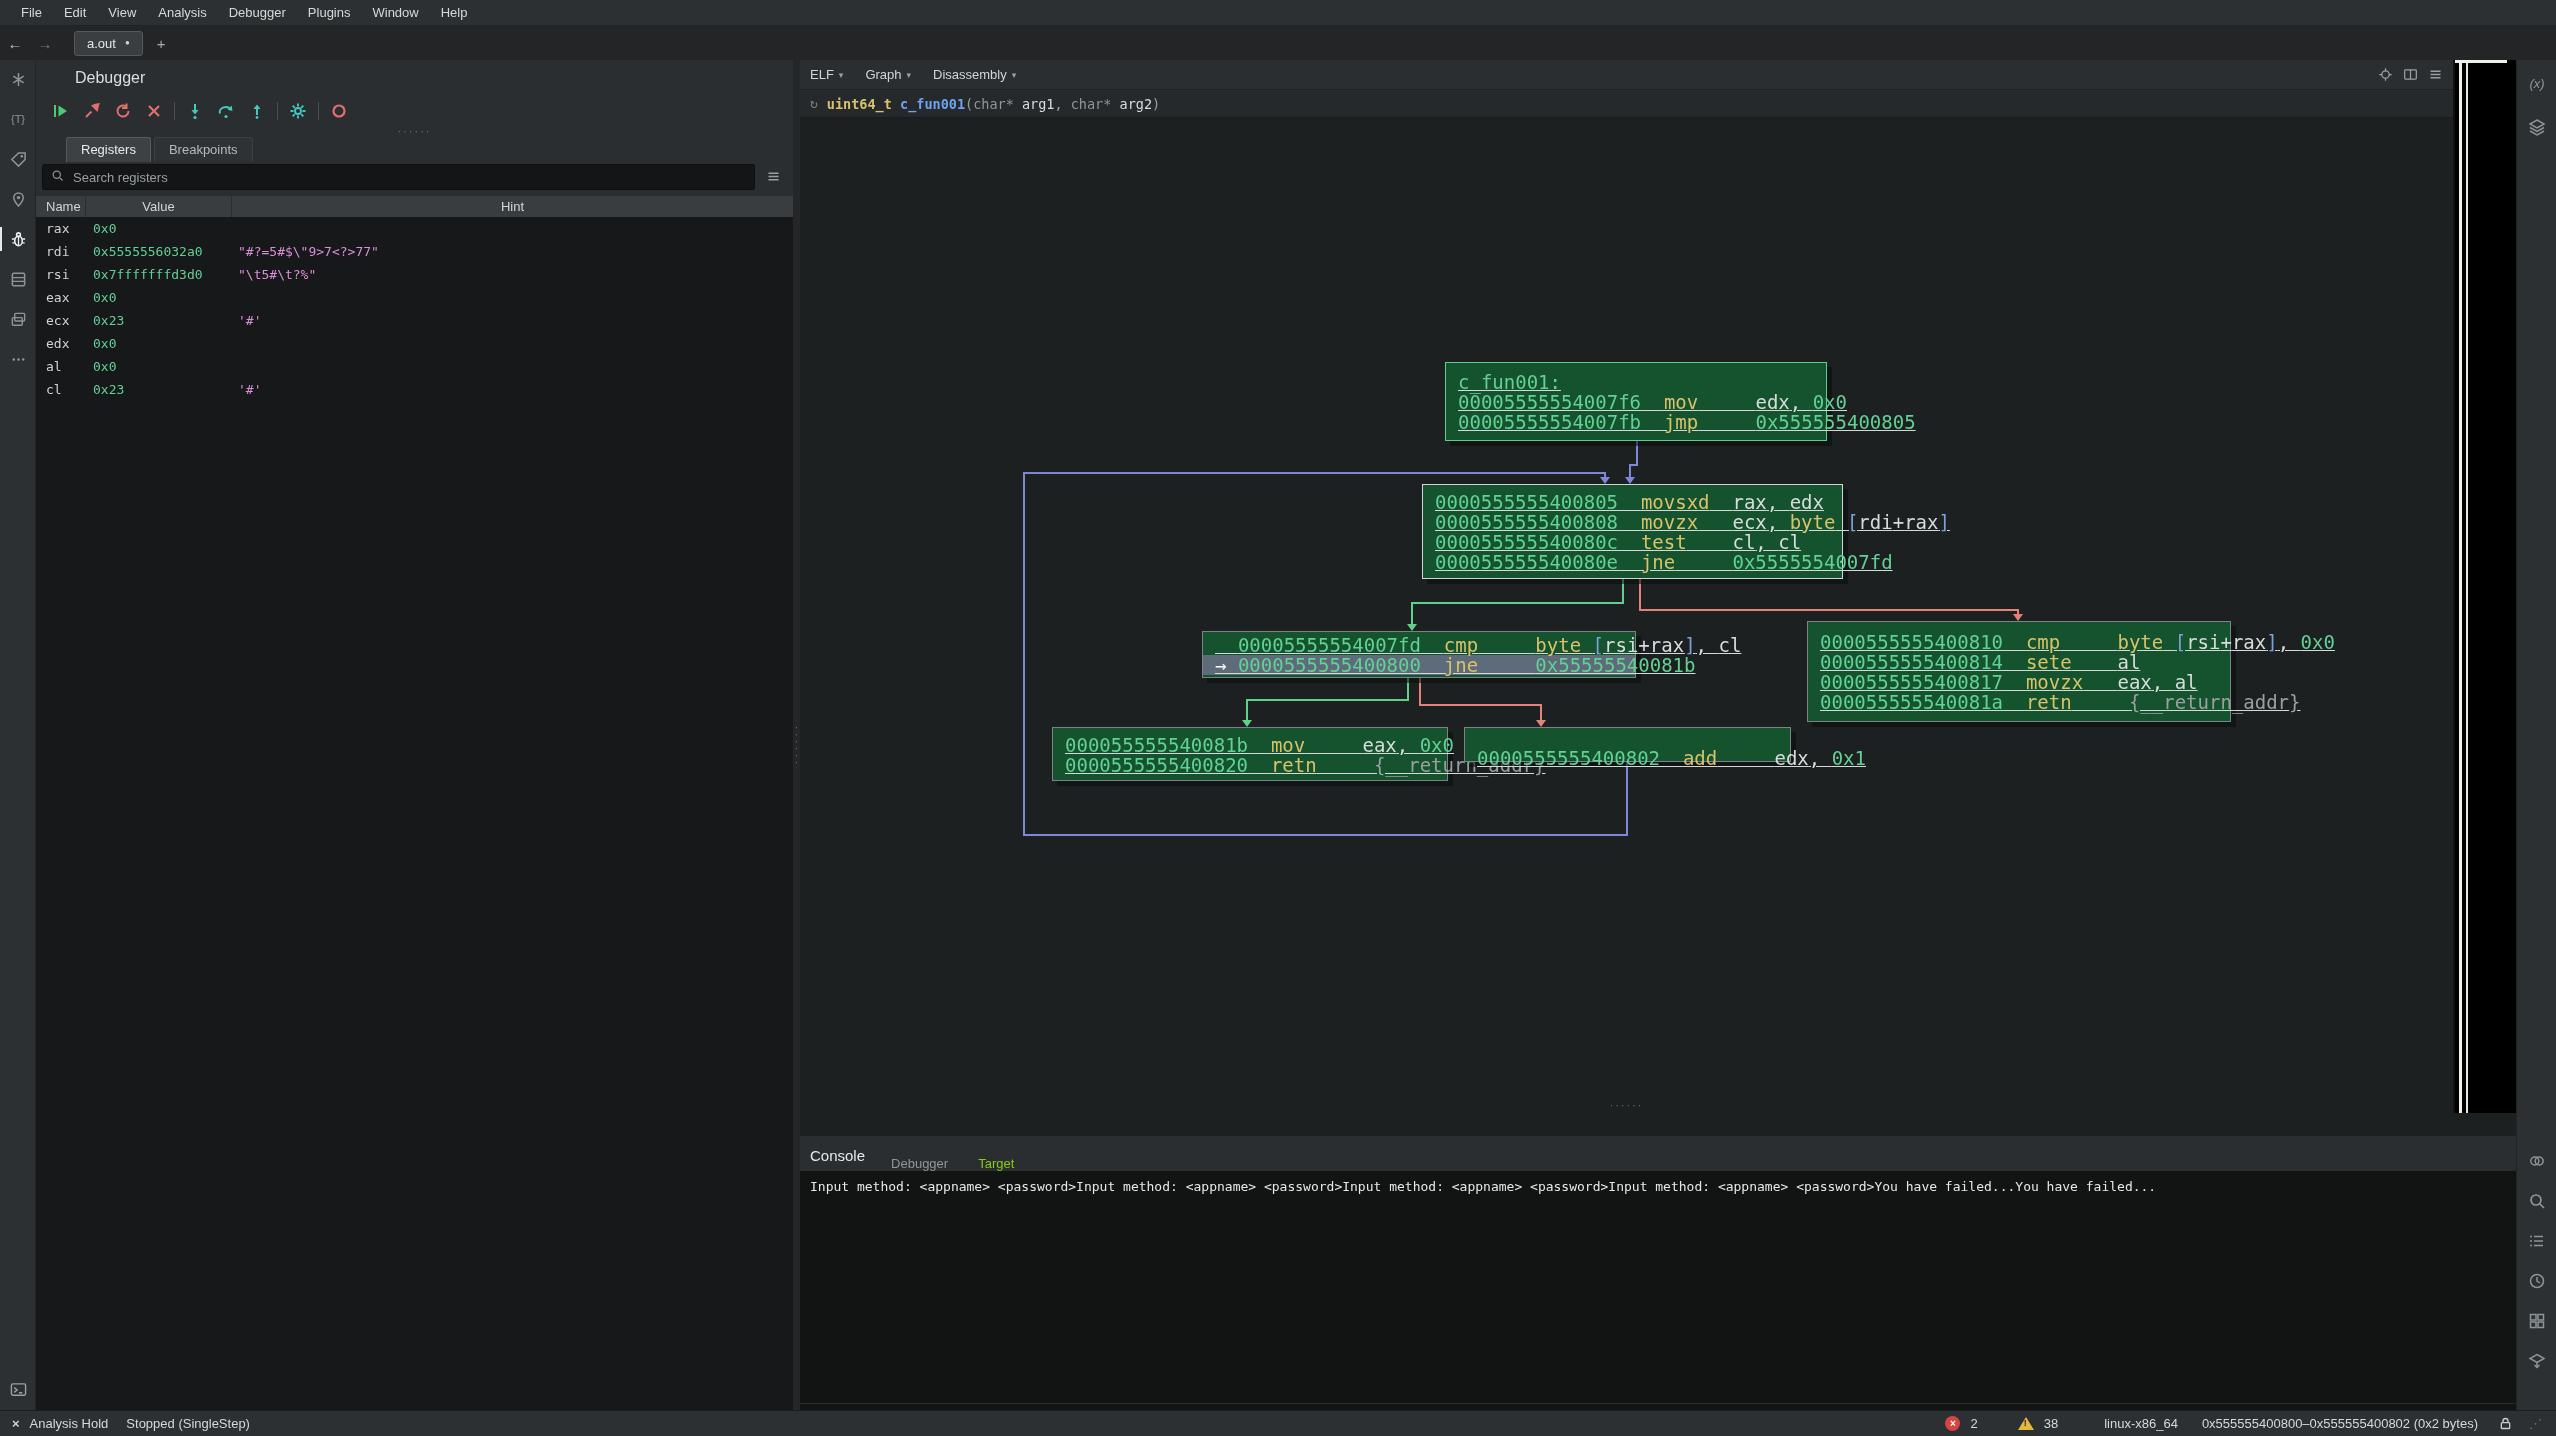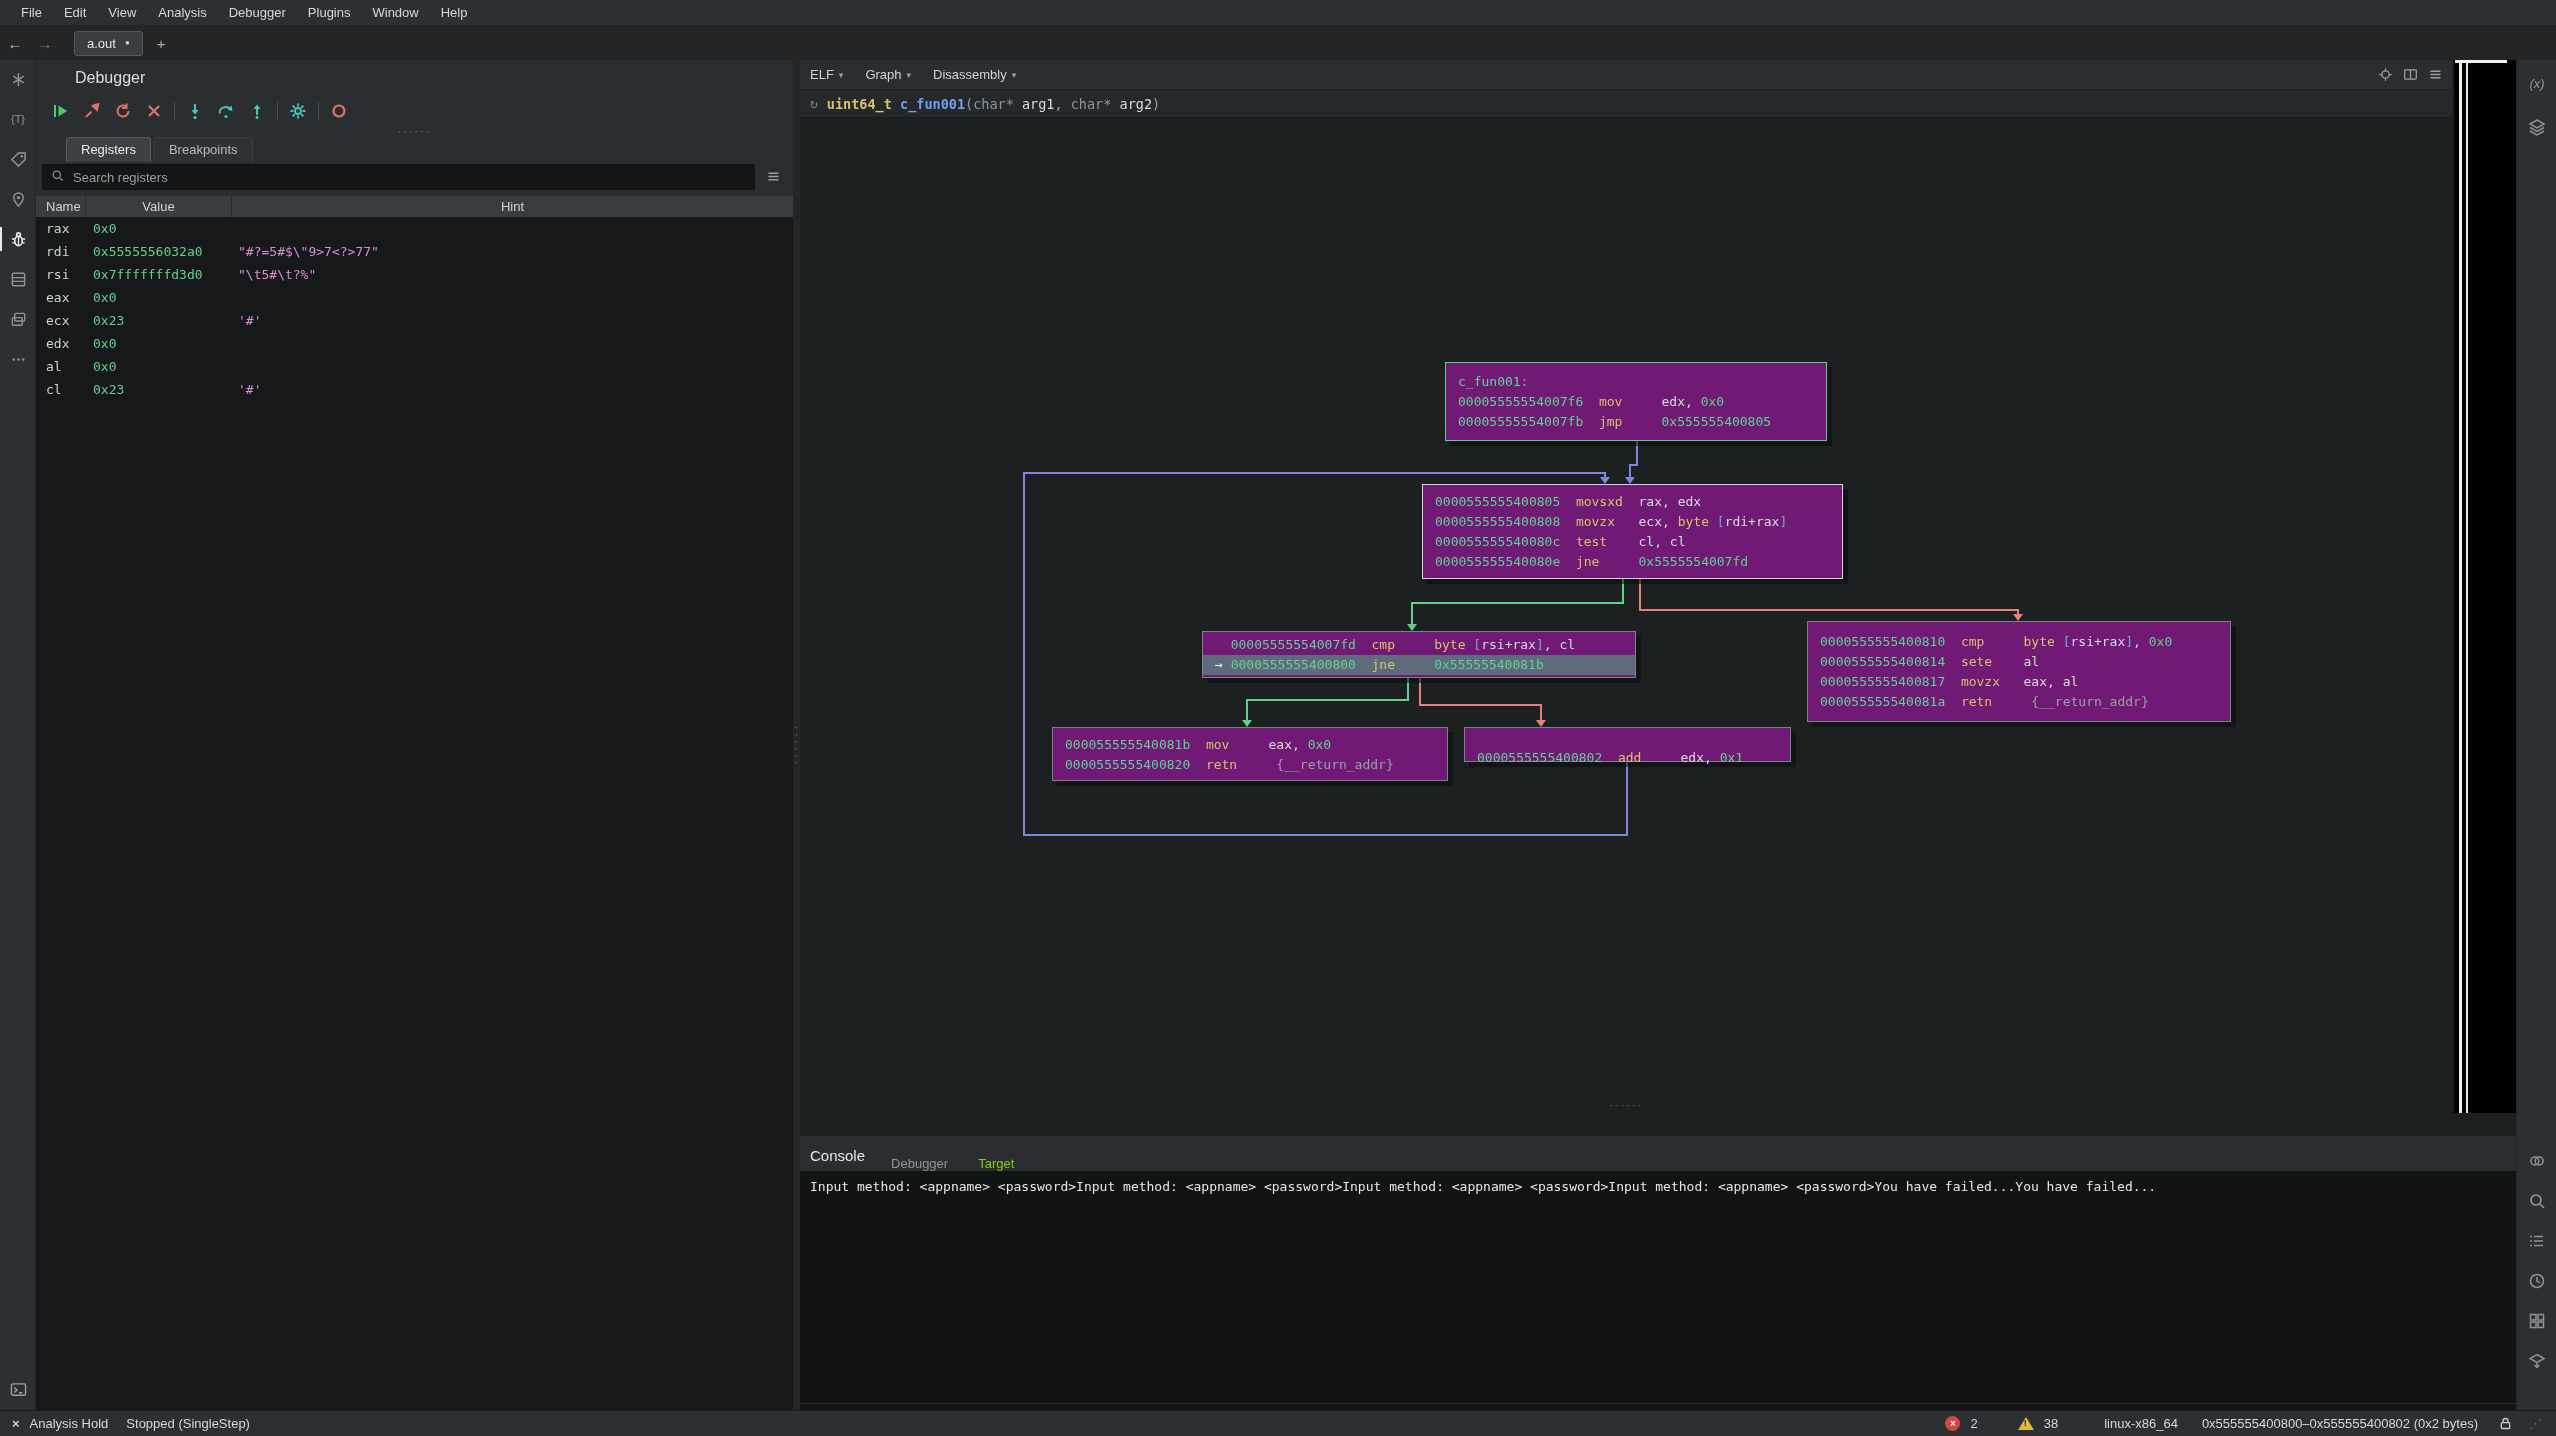--- a/index.html
+++ b/index.html
@@ -77,22 +77,22 @@
   .gmenu .caret{font-size:9px;color:#9aa0a2;}
   .gh-right{margin-left:auto;display:flex;align-items:center;gap:10px;color:#9aa0a2;}
   .gh-right svg{width:15px;height:15px;}
   .sigbar{position:absolute;left:0;top:30px;width:100%;height:28px;background:#26292b;border-bottom:1px solid #191b1c;
           display:flex;align-items:center;padding-left:10px;box-sizing:border-box;font-size:13.5px;}
   .sigbar .sync{color:#7d8284;margin-right:9px;font-size:13px;}
   .tk-ret{color:var(--kw-yellow);font-weight:bold;} .tk-fn{color:var(--fn-blue);font-weight:bold;}
   .tk-ty{color:var(--type-gray);} 
   .canvas{position:absolute;left:0;top:58px;width:1653px;height:995px;background:#1d2021;overflow:hidden;}
   .canvas svg.edges{position:absolute;left:0;top:0;}
-  .block{position:absolute;background:#701a75;box-sizing:border-box;border:1px solid #7c8387;
-         box-shadow:5px 5px 0 rgba(10,12,13,.55);font-size:13px;white-space:pre;}
+  .block{position:absolute;background:#14532d;box-sizing:border-box;border:1px solid #7c8387;
+         box-shadow:5px 5px 0 rgba(10,12,13,.55);font-size:19px;white-space:pre;text-decoration:underline;}
   .block.b-green{border-color:var(--block-border-green);}
   .block.b-light{border-color:var(--block-border-light);}
   .bline{height:20px;line-height:20px;padding:0 12px;}
   .bline.hl{background:var(--hl-line);}
   .tk-a,.tk-n,.tk-l{color:var(--addr);} .tk-m,.tk-k{color:var(--mn);}
   .tk-r,.tk-p{color:#d8dcdc;} .tk-b{color:var(--bracket);} .tk-g{color:#9aa0a2;} .tk-w{color:#fff;}
   .canvas-handle{position:absolute;left:0;right:0;bottom:2px;text-align:center;color:#6c7072;font-size:11px;letter-spacing:2px;}
 
   .featuremap{position:absolute;left:1653px;top:0;width:63px;height:1053px;background:#000;border-left:2px solid #101112;box-sizing:border-box;}
   .fm-vline1{position:absolute;left:4px;top:0;width:3px;height:100%;background:#f2f0ea;}

